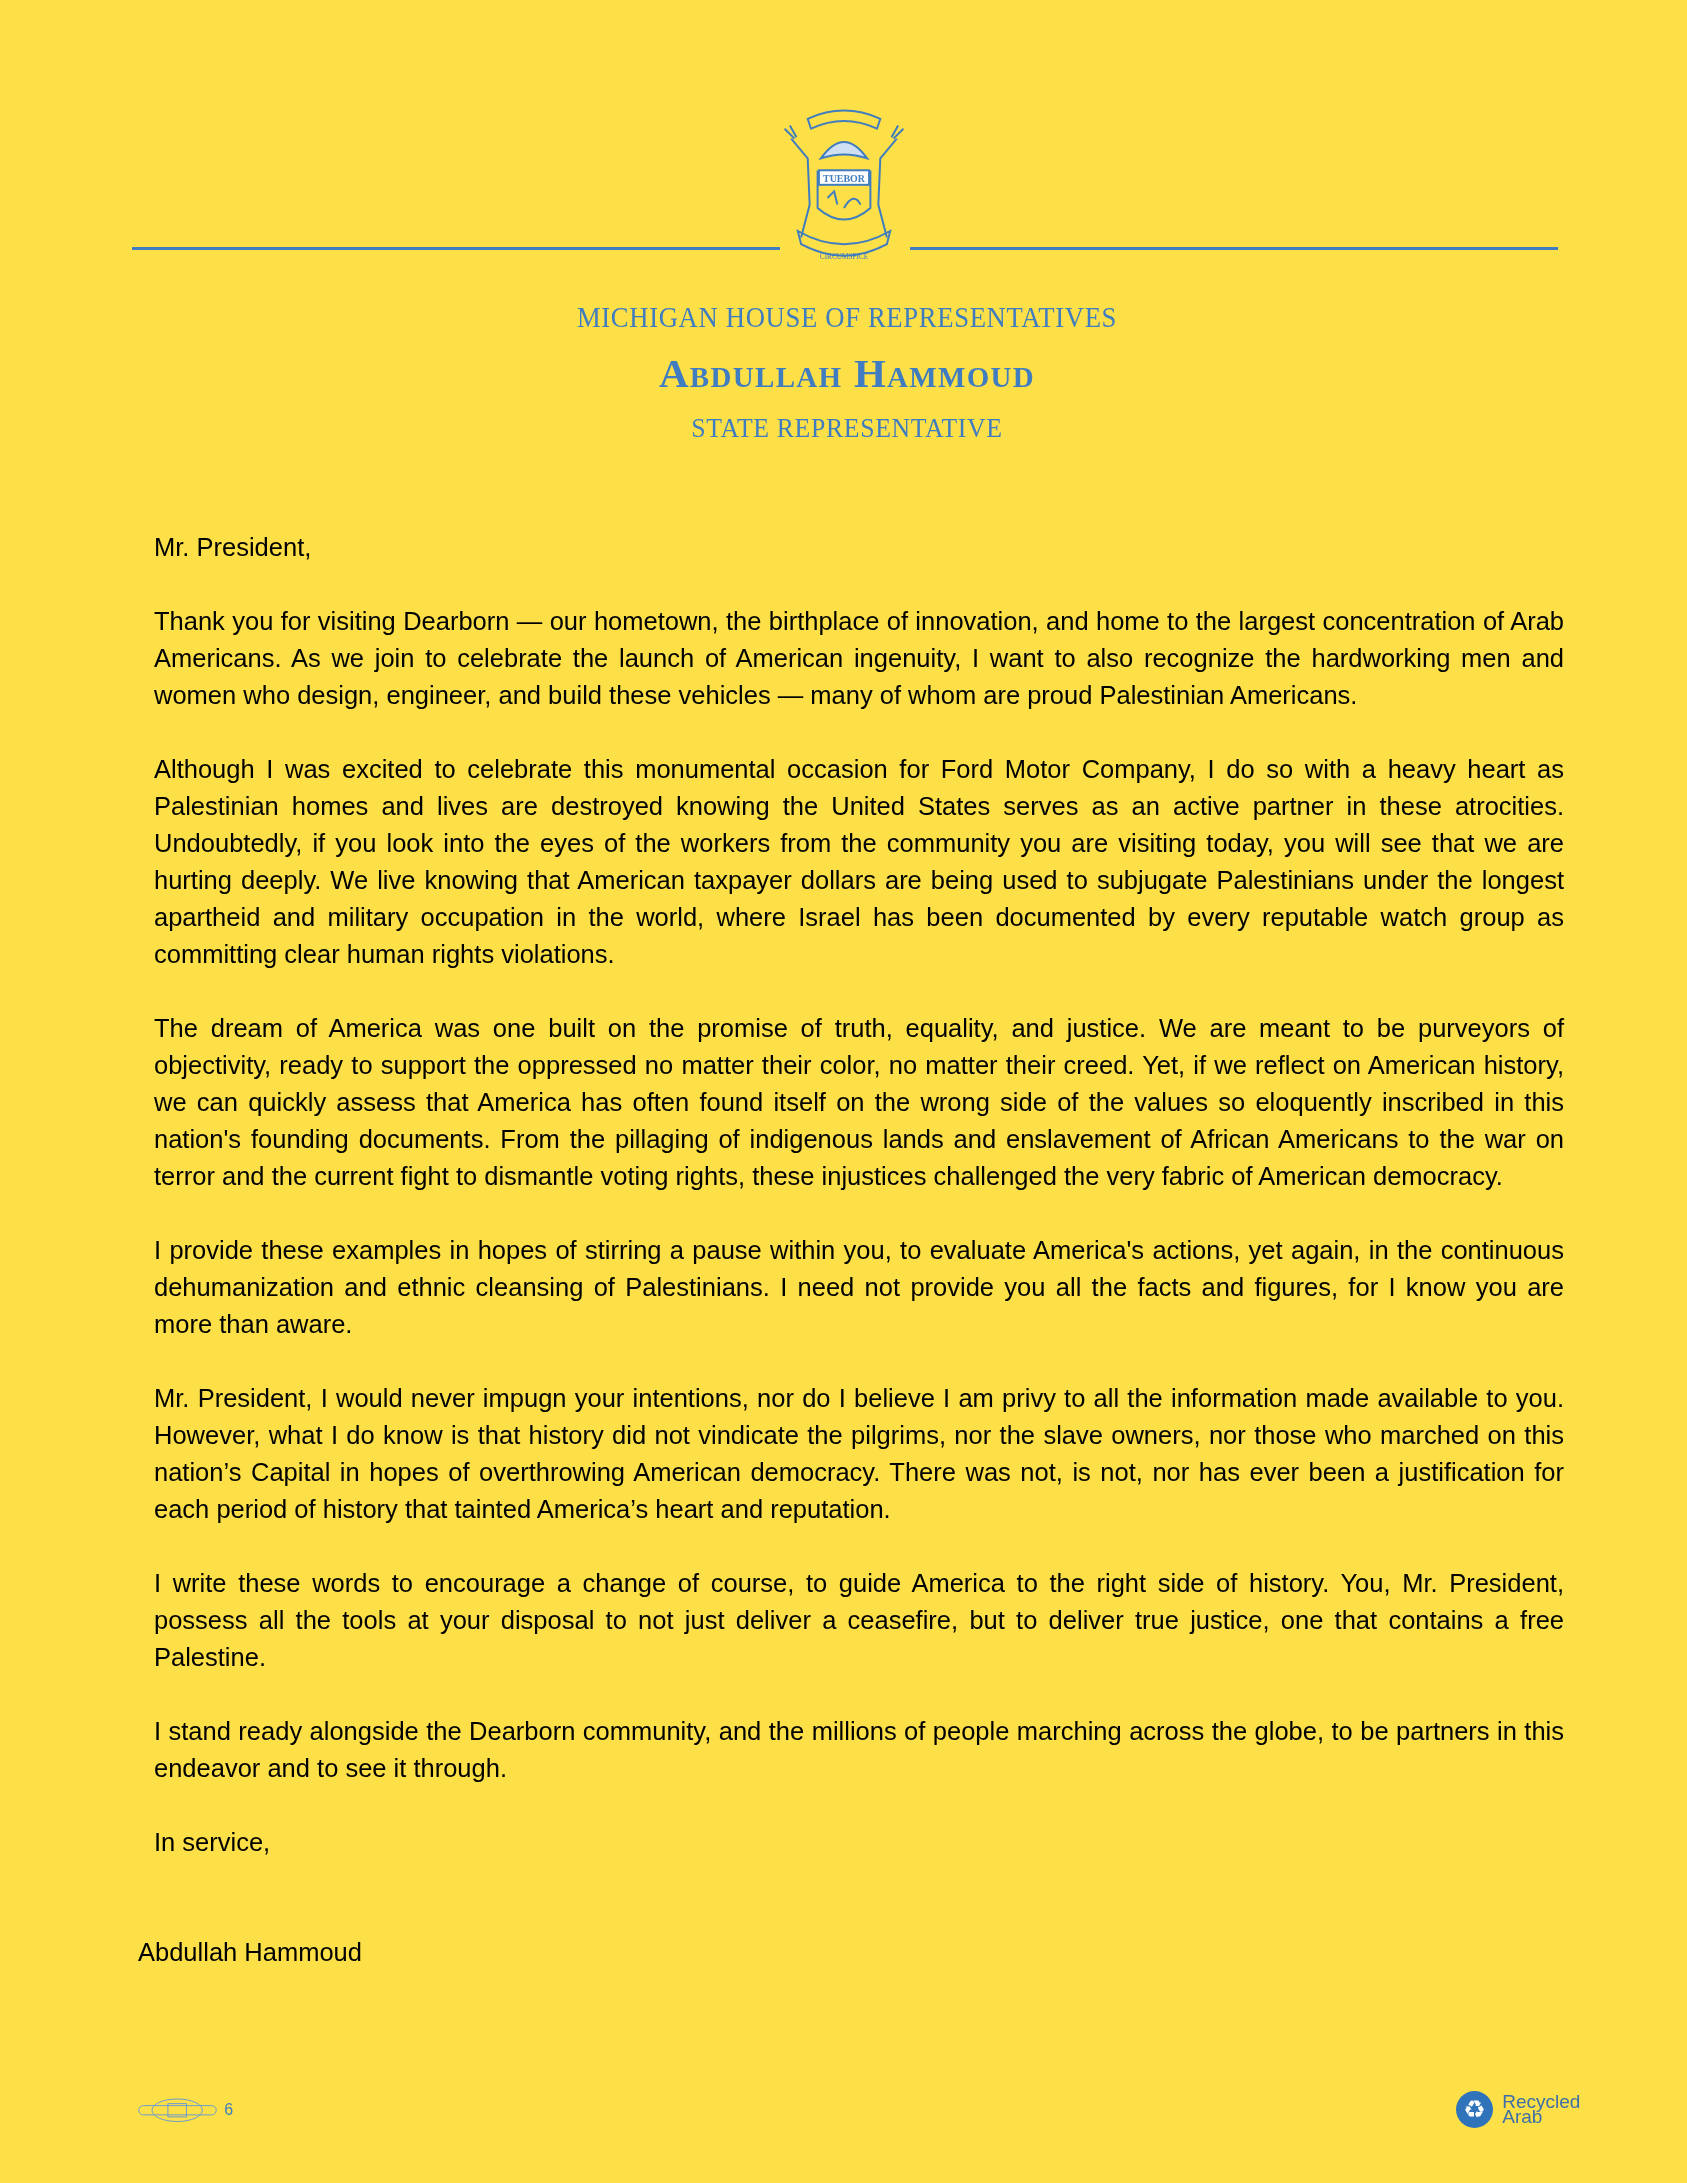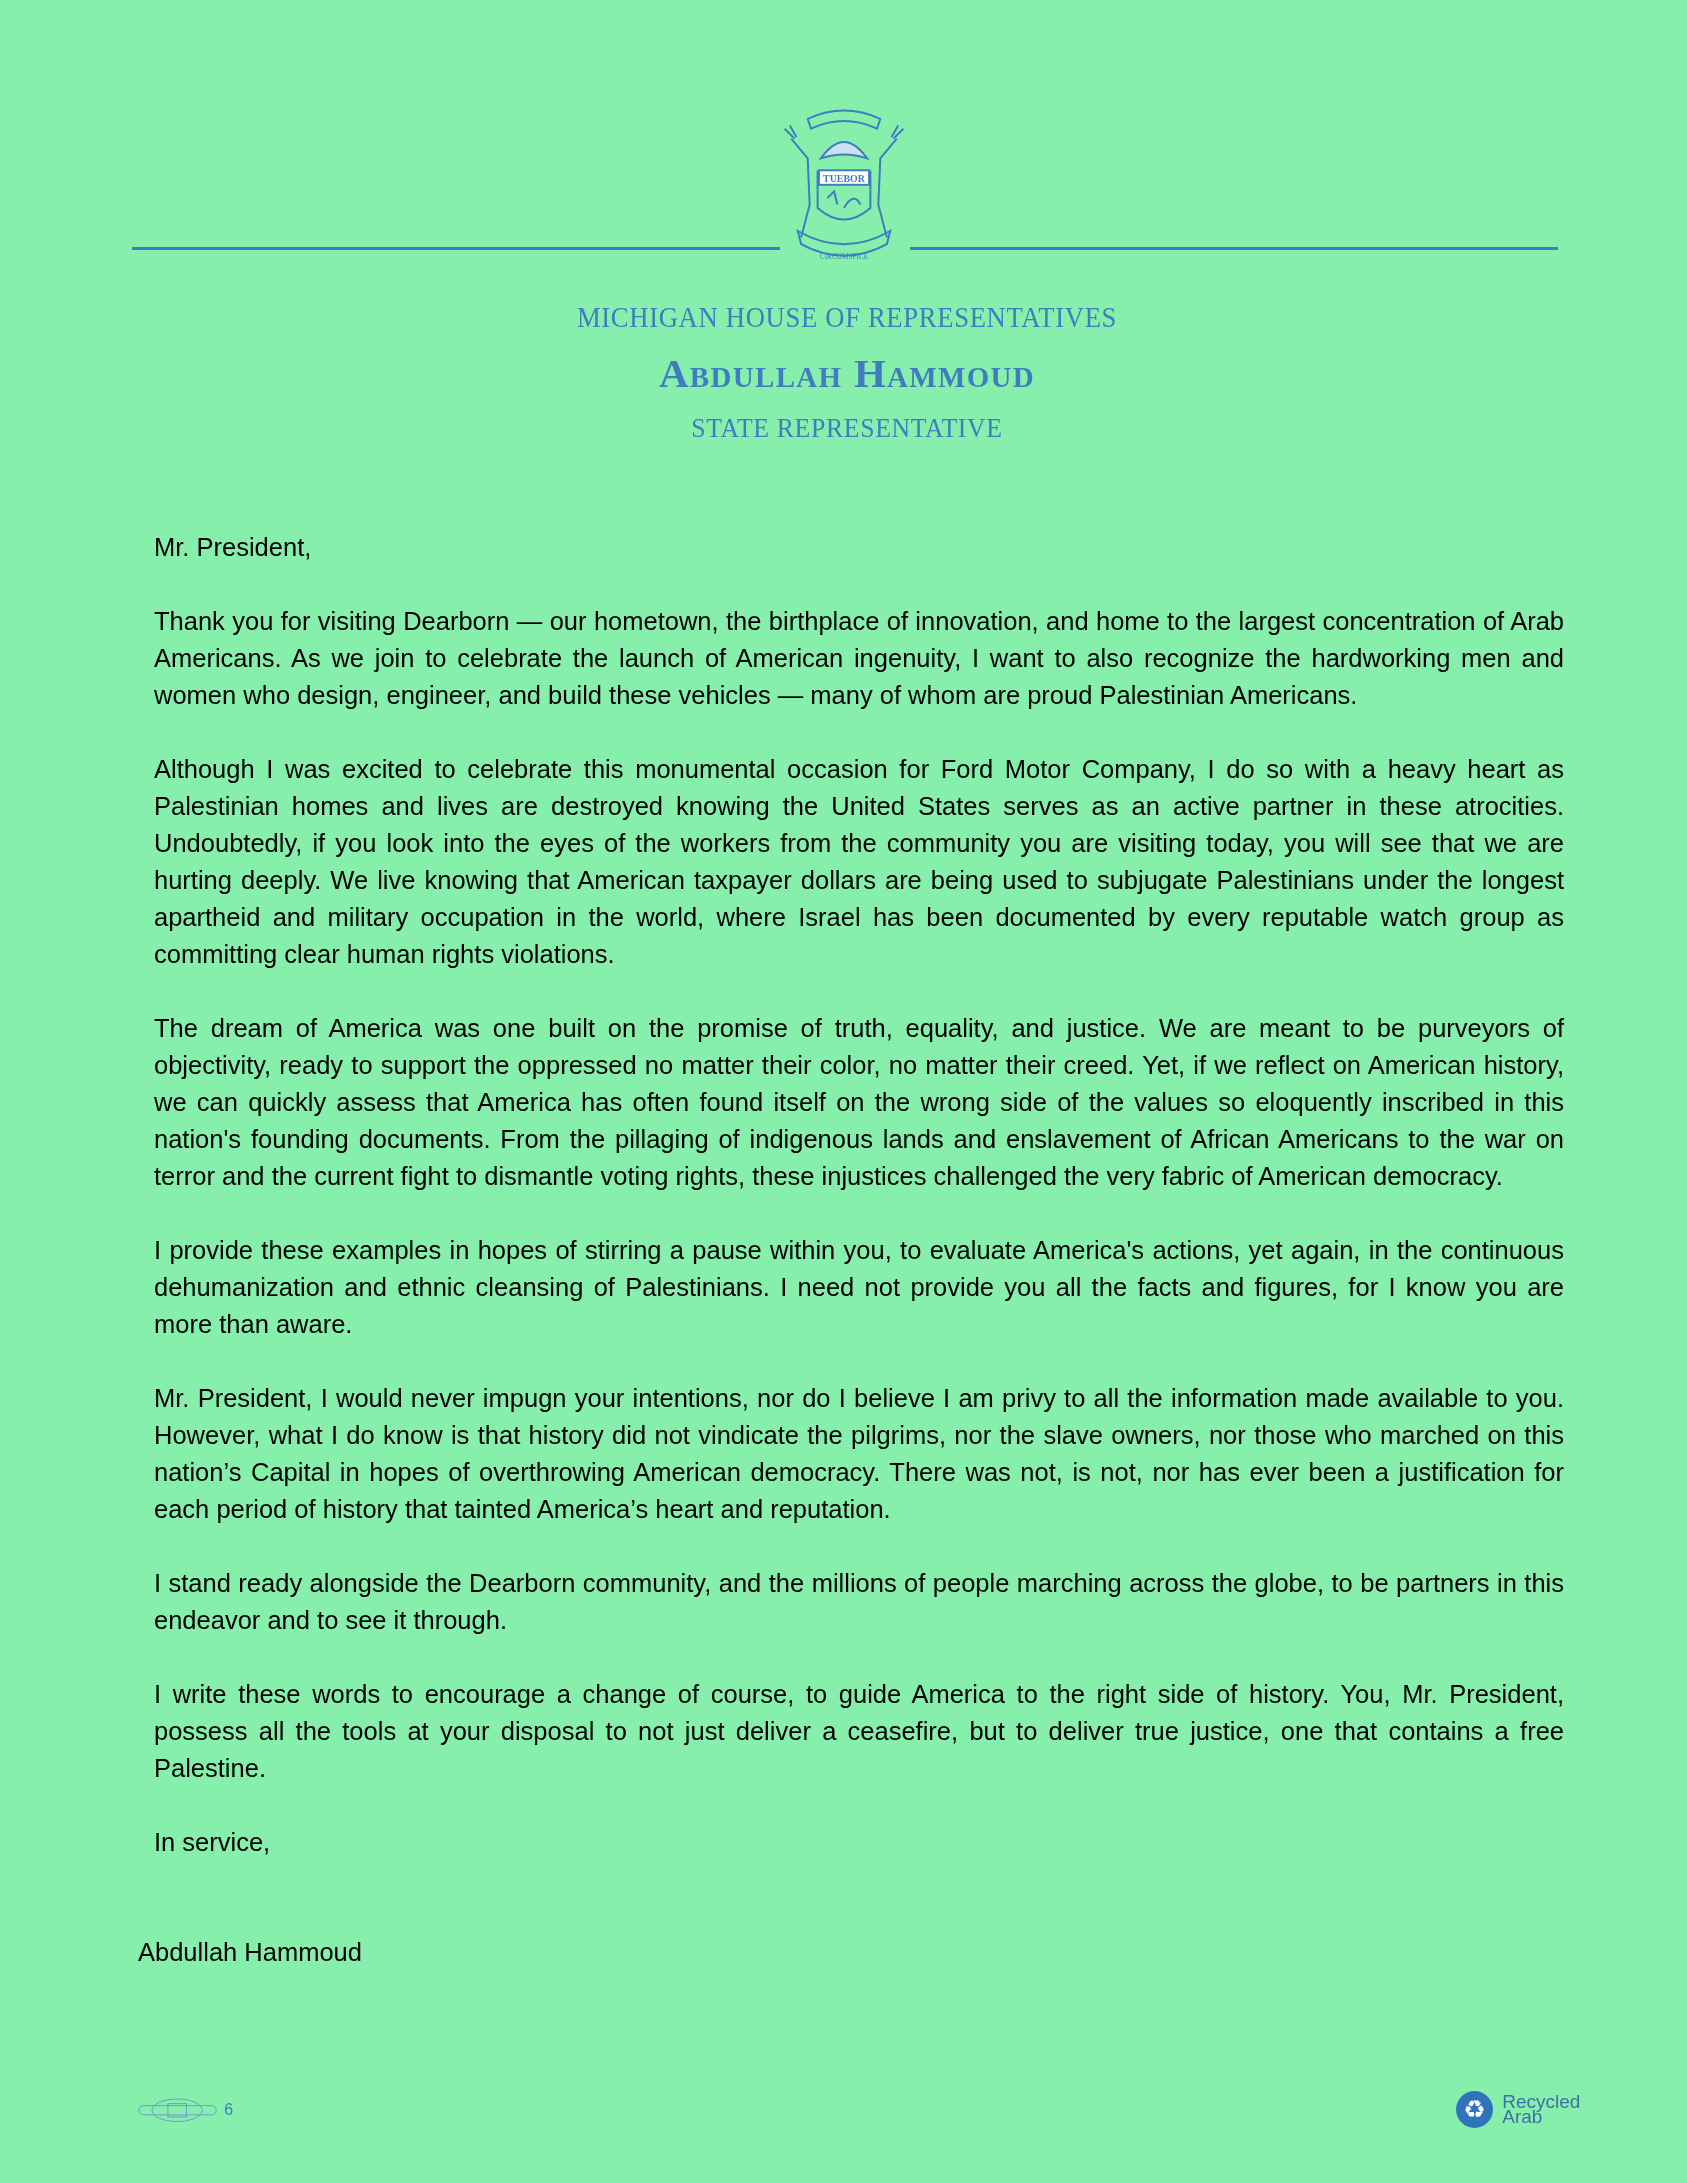--- a/index.html
+++ b/index.html
@@ -1,17 +1,17 @@
 <!DOCTYPE html>
 <html style="font-size:10.6px"><head>
 <meta charset="utf-8">
 <style>
   html, body { margin:0; padding:0; background:#ffffff; }
   body { width:1687px; height:2183px; position:relative; overflow:hidden; }
-  .page { position:absolute; left:0; top:0; width:1687px; height:2183px; background:#86efac; }
+  .page { position:absolute; left:0; top:0; width:1687px; height:2183px; background:#fde047; }
 
   
   .seal { position:absolute; left:771px; top:99px; width:146px; height:165px; }
   .rule { position:absolute; top:247px; height:2.6px; background:#3f7cc0; }
   .rule.left { left:132px; width:648px; }
   .rule.right { left:910px; width:648px; }
 
   .address { position:absolute; left:131px; top:299px; color:#3f7cc0;
              font-family:"Liberation Sans", sans-serif; font-size:17px; line-height:27.5px; letter-spacing:0.3px; }
   .address div { white-space:nowrap; }
@@ -70,22 +70,22 @@
     <div class="title">STATE REPRESENTATIVE</div>
   </div>
 
   <div class="letter">
     <p class="salutation">Mr. President,</p>
     <p>Thank you for visiting Dearborn — our hometown, the birthplace of innovation, and home to the largest concentration of Arab Americans. As we join to celebrate the launch of American ingenuity, I want to also recognize the hardworking men and women who design, engineer, and build these vehicles — many of whom are proud Palestinian Americans.</p>
     <p>Although I was excited to celebrate this monumental occasion for Ford Motor Company, I do so with a heavy heart as Palestinian homes and lives are destroyed knowing the United States serves as an active partner in these atrocities. Undoubtedly, if you look into the eyes of the workers from the community you are visiting today, you will see that we are hurting deeply. We live knowing that American taxpayer dollars are being used to subjugate Palestinians under the longest apartheid and military occupation in the world, where Israel has been documented by every reputable watch group as committing clear human rights violations.</p>
     <p>The dream of America was one built on the promise of truth, equality, and justice. We are meant to be purveyors of objectivity, ready to support the oppressed no matter their color, no matter their creed. Yet, if we reflect on American history, we can quickly assess that America has often found itself on the wrong side of the values so eloquently inscribed in this nation's founding documents. From the pillaging of indigenous lands and enslavement of African Americans to the war on terror and the current fight to dismantle voting rights, these injustices challenged the very fabric of American democracy.</p>
     <p>I provide these examples in hopes of stirring a pause within you, to evaluate America's actions, yet again, in the continuous dehumanization and ethnic cleansing of Palestinians. I need not provide you all the facts and figures, for I know you are more than aware.</p>
     <p>Mr. President, I would never impugn your intentions, nor do I believe I am privy to all the information made available to you. However, what I do know is that history did not vindicate the pilgrims, nor the slave owners, nor those who marched on this nation’s Capital in hopes of overthrowing American democracy. There was not, is not, nor has ever been a justification for each period of history that tainted America’s heart and reputation.</p>
+    <p>I write these words to encourage a change of course, to guide America to the right side of history. You, Mr. President, possess all the tools at your disposal to not just deliver a ceasefire, but to deliver true justice, one that contains a free Palestine.</p>
     <p>I stand ready alongside the Dearborn community, and the millions of people marching across the globe, to be partners in this endeavor and to see it through.</p>
-    <p>I write these words to encourage a change of course, to guide America to the right side of history. You, Mr. President, possess all the tools at your disposal to not just deliver a ceasefire, but to deliver true justice, one that contains a free Palestine.</p>
     <p class="closing">In service,</p>
     <p class="signature">Abdullah Hammoud</p>
   </div>
 
   <div class="union">
     <svg class="badge" viewBox="0 0 125 40">
       <g fill="none" stroke="#6c9bd0" stroke-width="1.5">
         <ellipse cx="62" cy="20" rx="38" ry="17"></ellipse>
         <rect x="4" y="13" width="117" height="14" rx="7"></rect>
         <rect x="48" y="10" width="28" height="20"></rect>

